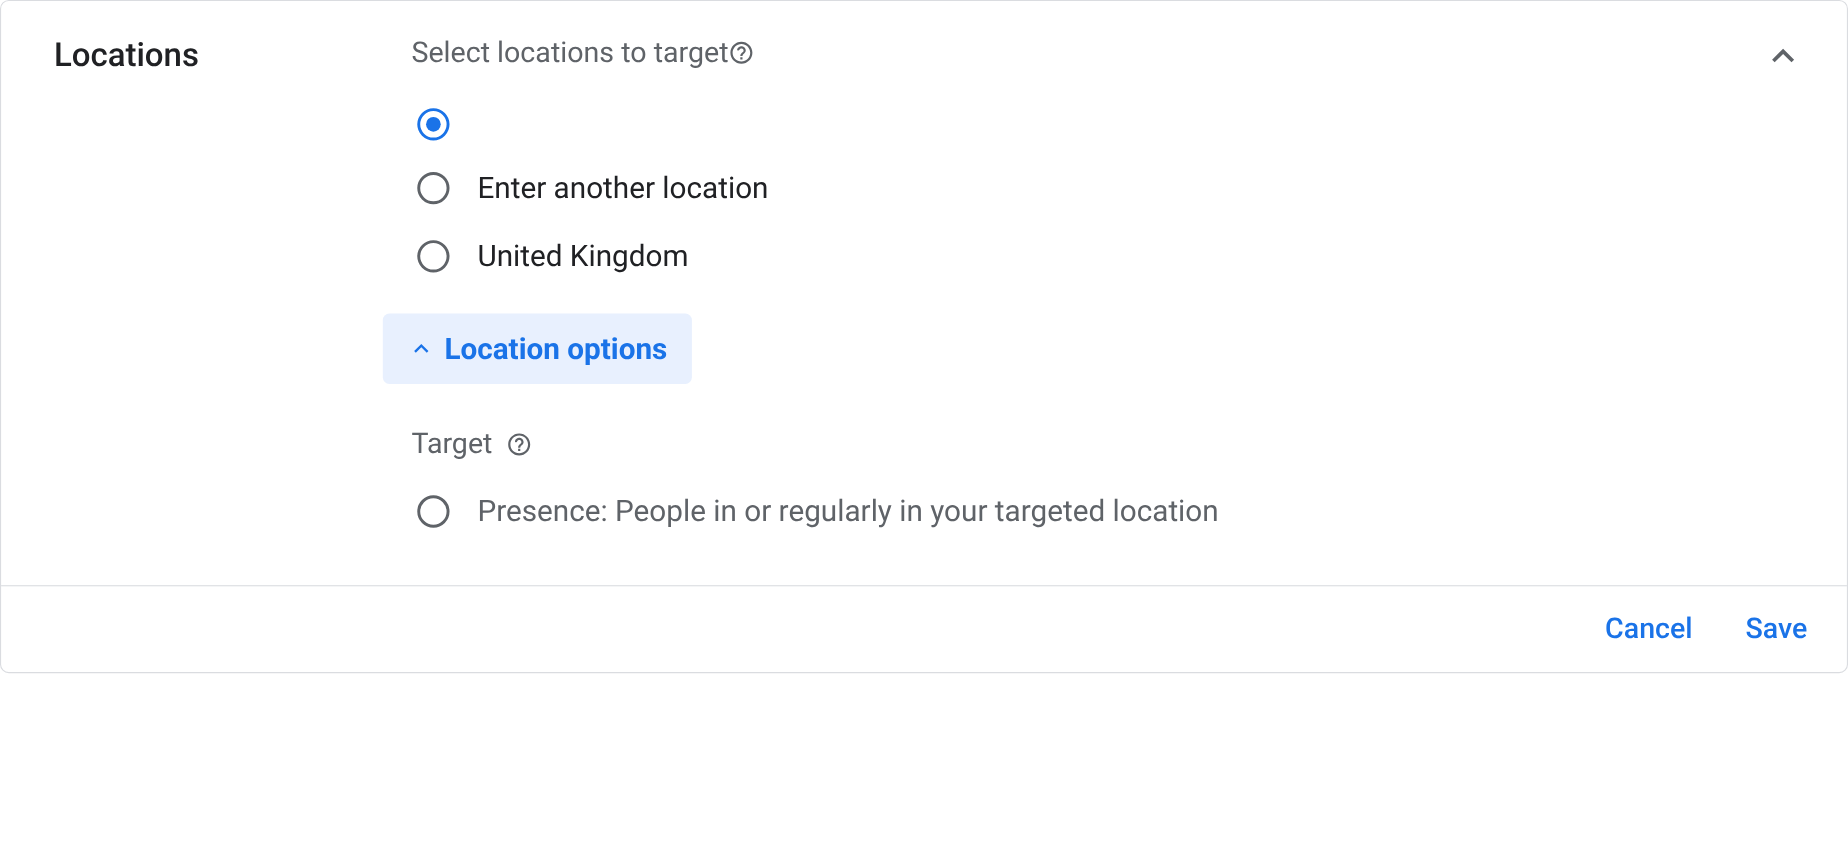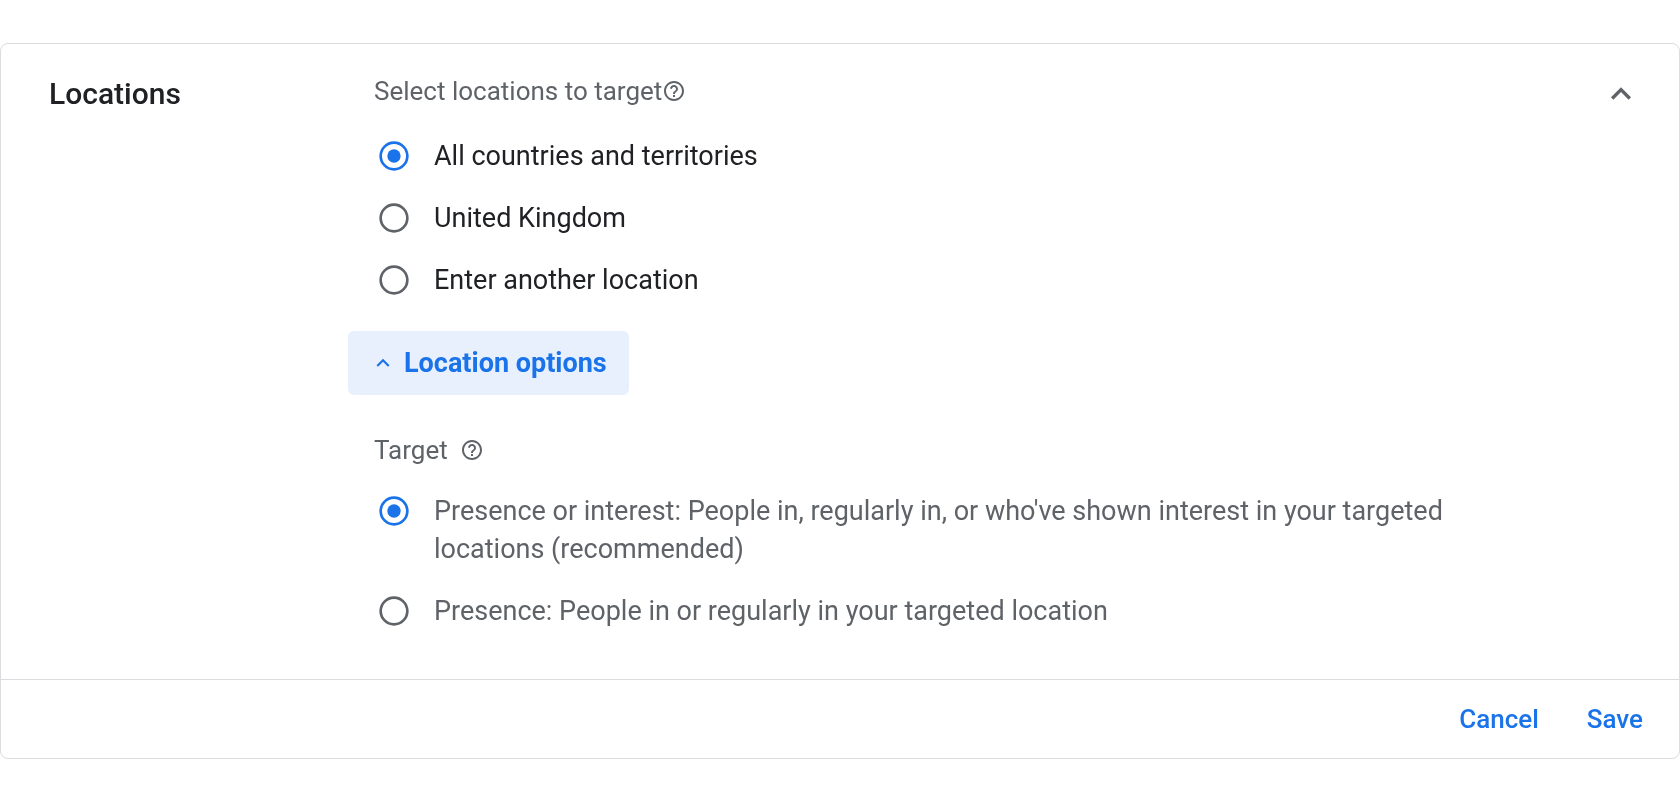--- a/index.html
+++ b/index.html
@@ -13,21 +13,20 @@
       width: 1680px;
       height: 786px;
     }
     .card {
       width: 100%;
       background: #fff;
       border: 1px solid #dadce0;
       border-radius: 8px;
       display: flex;
       flex-direction: column;
-      margin-top: 43px;
     }
     .main-content {
       display: flex;
       padding: 32px 48px 24px 48px;
       flex: 1;
     }
     .left-column {
       width: 325px;
       flex-shrink: 0;
     }
@@ -190,39 +189,38 @@
 
       <div class="radio-group">
 
         <div class="radio-option">
           <span class="radio-button">
             <svg viewBox="0 0 24 24">
               <circle cx="12" cy="12" r="10" fill="none" stroke="#1a73e8" stroke-width="2"></circle>
               <circle cx="12" cy="12" r="5" fill="#1a73e8"></circle>
             </svg>
           </span>
-          <span class="radio-label">All countries and territories</span>
         </div>
 
         <div class="radio-option">
           <span class="radio-button">
             <svg viewBox="0 0 24 24">
               <circle cx="12" cy="12" r="10" fill="none" stroke="#5f6368" stroke-width="2"></circle>
             </svg>
           </span>
-          <span class="radio-label">United Kingdom</span>
+          <span class="radio-label">Enter another location</span>
         </div>
 
         <div class="radio-option">
           <span class="radio-button">
             <svg viewBox="0 0 24 24">
               <circle cx="12" cy="12" r="10" fill="none" stroke="#5f6368" stroke-width="2"></circle>
             </svg>
           </span>
-          <span class="radio-label">Enter another location</span>
+          <span class="radio-label">United Kingdom</span>
         </div>
 
       </div>
 
       <div class="expandable-btn">
         <svg viewBox="0 0 24 24">
           <path d="M7.41 15.41L12 10.83l4.59 4.58L18 14l-6-6-6 6z" fill="#1a73e8"></path>
         </svg>
         <span class="expandable-text">Location options</span>
       </div>
@@ -233,29 +231,20 @@
           <span class="target-title">Target</span>
           <span class="help-icon">
             <svg viewBox="0 0 24 24">
               <path d="M12 2C6.48 2 2 6.48 2 12s4.48 10 10 10 10-4.48 10-10S17.52 2 12 2zm0 18c-4.41 0-8-3.59-8-8s3.59-8 8-8 8 3.59 8 8-3.59 8-8 8zm-1-4h2v2h-2zm1.61-9.96c-2.06-.3-3.88.97-4.43 2.79-.18.58.26 1.17.87 1.17h.2c.41 0 .74-.29.88-.67.32-.89 1.27-1.5 2.3-1.28.95.2 1.65 1.13 1.57 2.1-.1 1.34-1.62 1.63-2.45 2.88 0 .01-.01.01-.01.02-.01.02-.02.03-.03.05-.09.15-.18.32-.25.5-.01.03-.03.05-.04.08-.01.02-.01.04-.02.07-.12.34-.2.75-.2 1.25h2c0-.42.11-.77.28-1.07.02-.03.03-.06.05-.09.08-.14.18-.27.28-.39.01-.01.02-.03.03-.04.1-.12.21-.23.33-.34.96-.91 2.26-1.65 1.99-3.56-.24-1.74-1.61-3.21-3.35-3.47z" fill="#5f6368"></path>
             </svg>
           </span>
         </div>
 
         <div class="radio-group">
 
-          <div class="radio-option">
-            <span class="radio-button">
-              <svg viewBox="0 0 24 24">
-                <circle cx="12" cy="12" r="10" fill="none" stroke="#1a73e8" stroke-width="2"></circle>
-                <circle cx="12" cy="12" r="5" fill="#1a73e8"></circle>
-              </svg>
-            </span>
-            <span class="radio-label gray">Presence or interest: People in, regularly in, or who've shown interest in your targeted locations (recommended)</span>
-          </div>
 
           <div class="radio-option">
             <span class="radio-button">
               <svg viewBox="0 0 24 24">
                 <circle cx="12" cy="12" r="10" fill="none" stroke="#5f6368" stroke-width="2"></circle>
               </svg>
             </span>
             <span class="radio-label gray">Presence: People in or regularly in your targeted location</span>
           </div>
 

